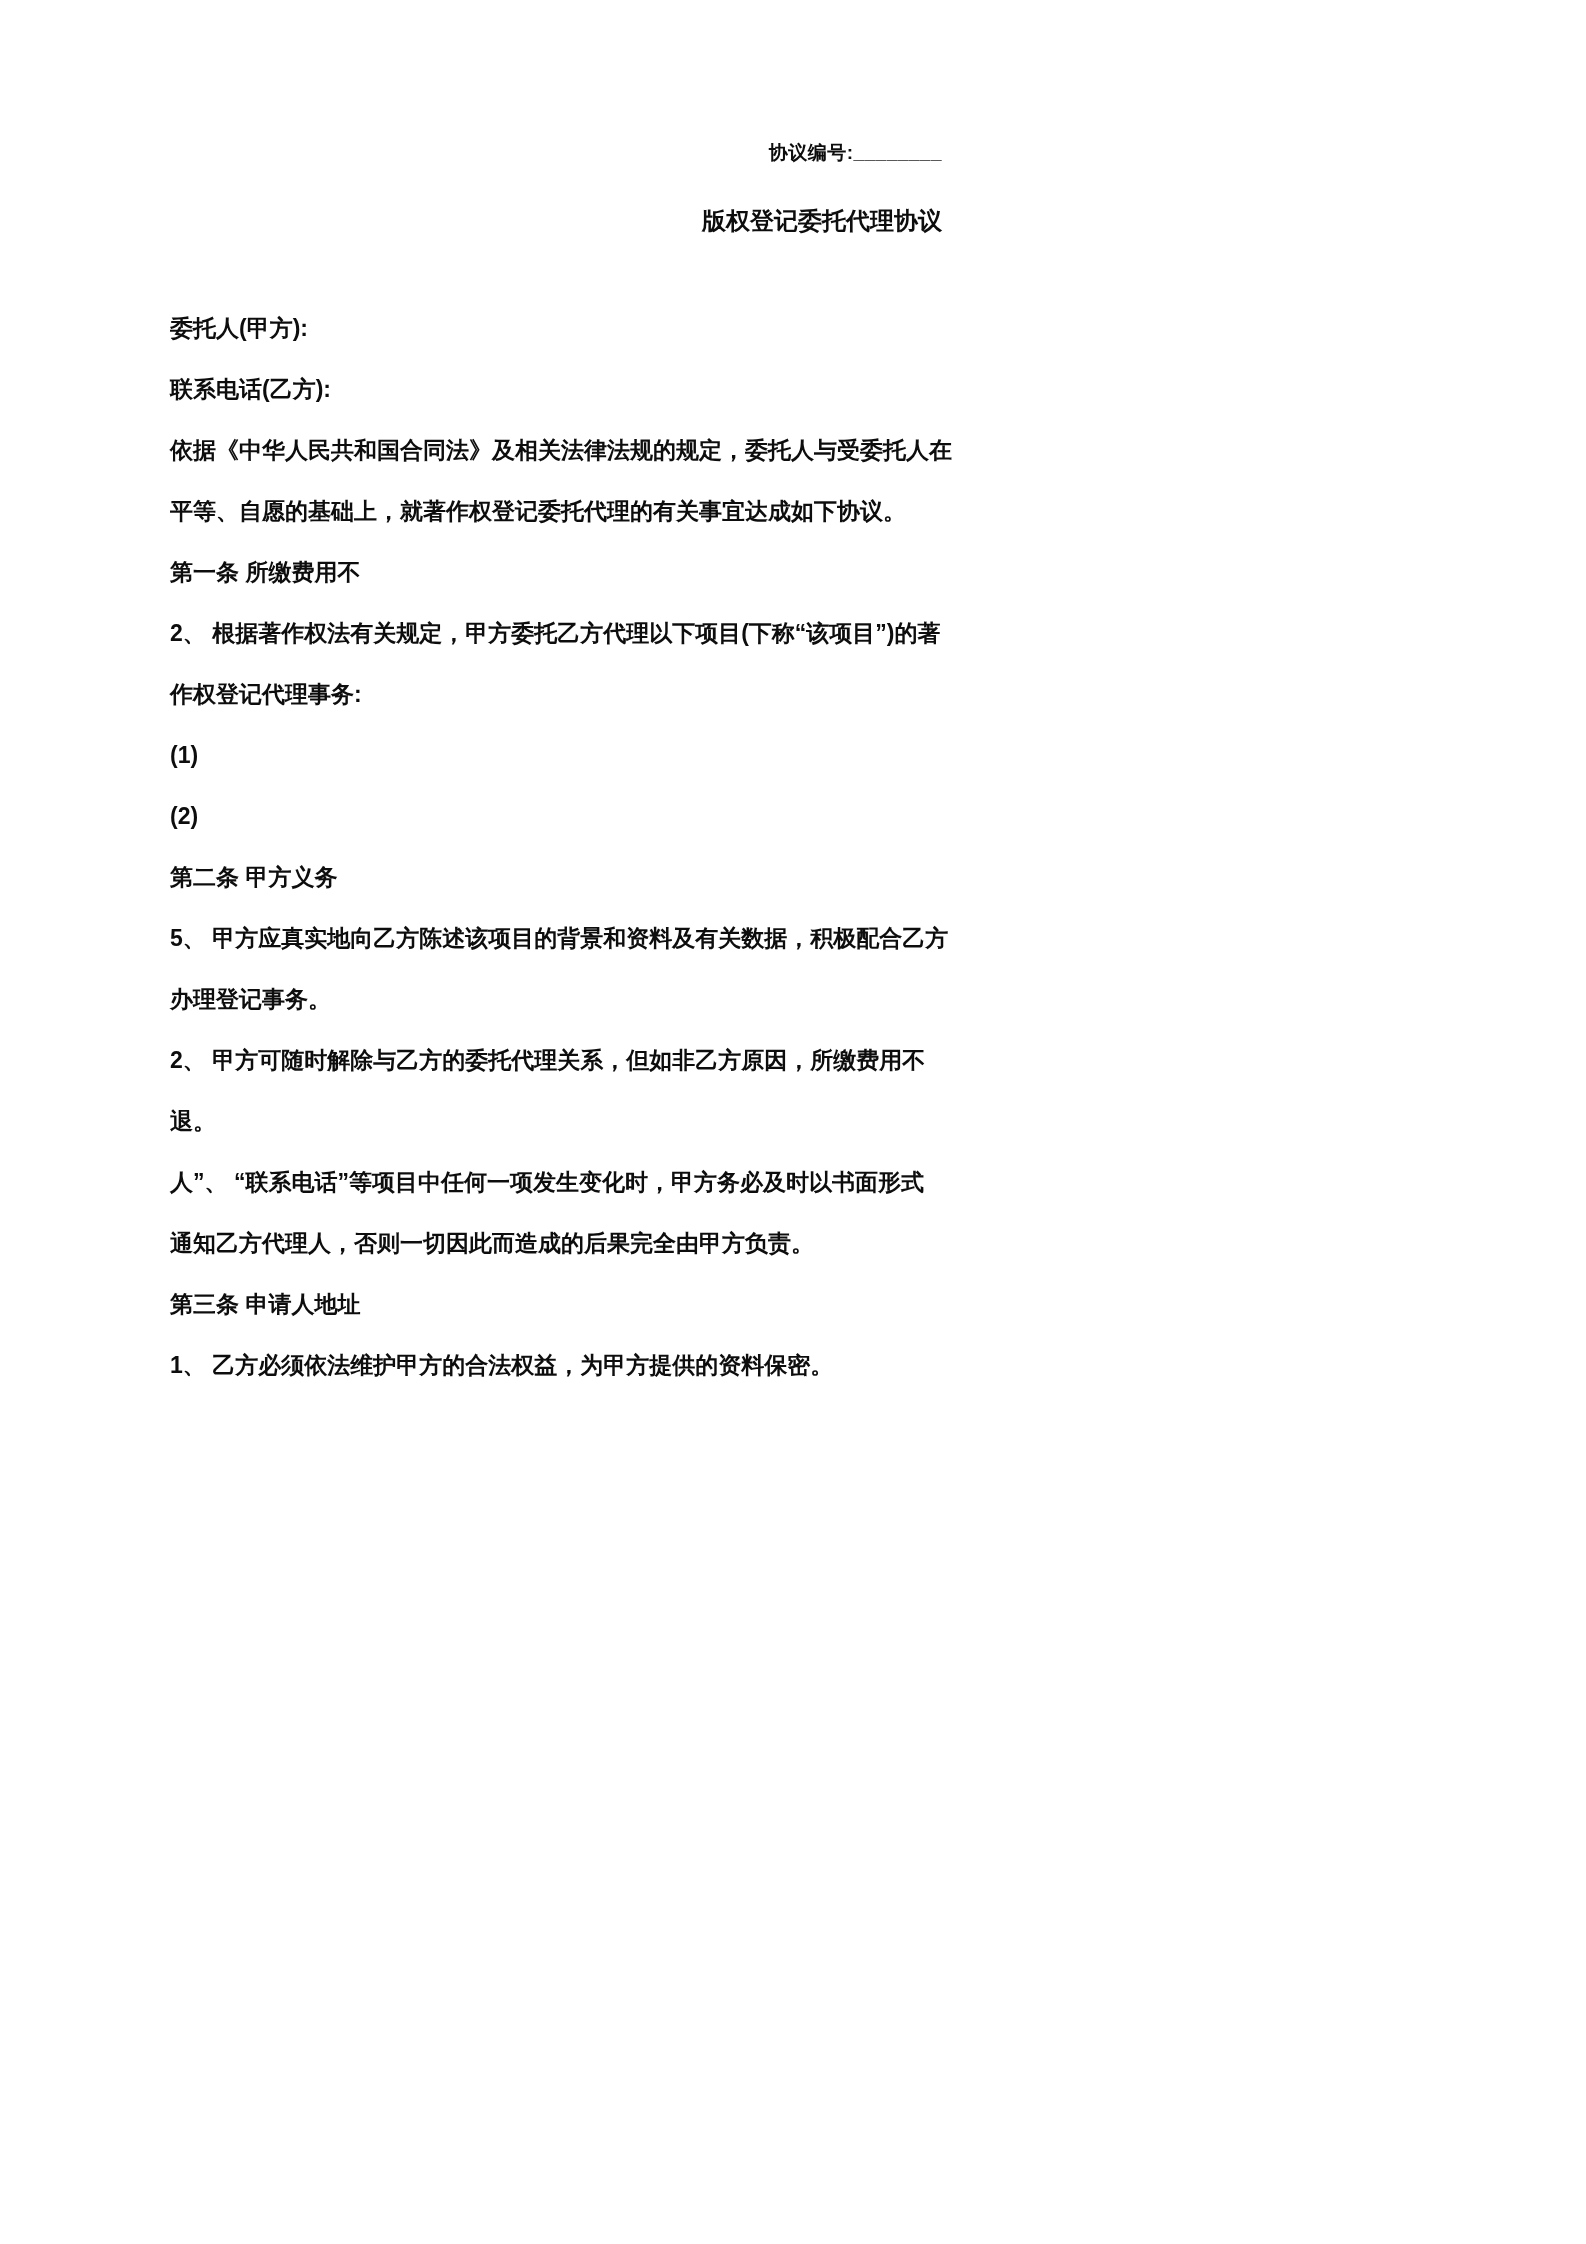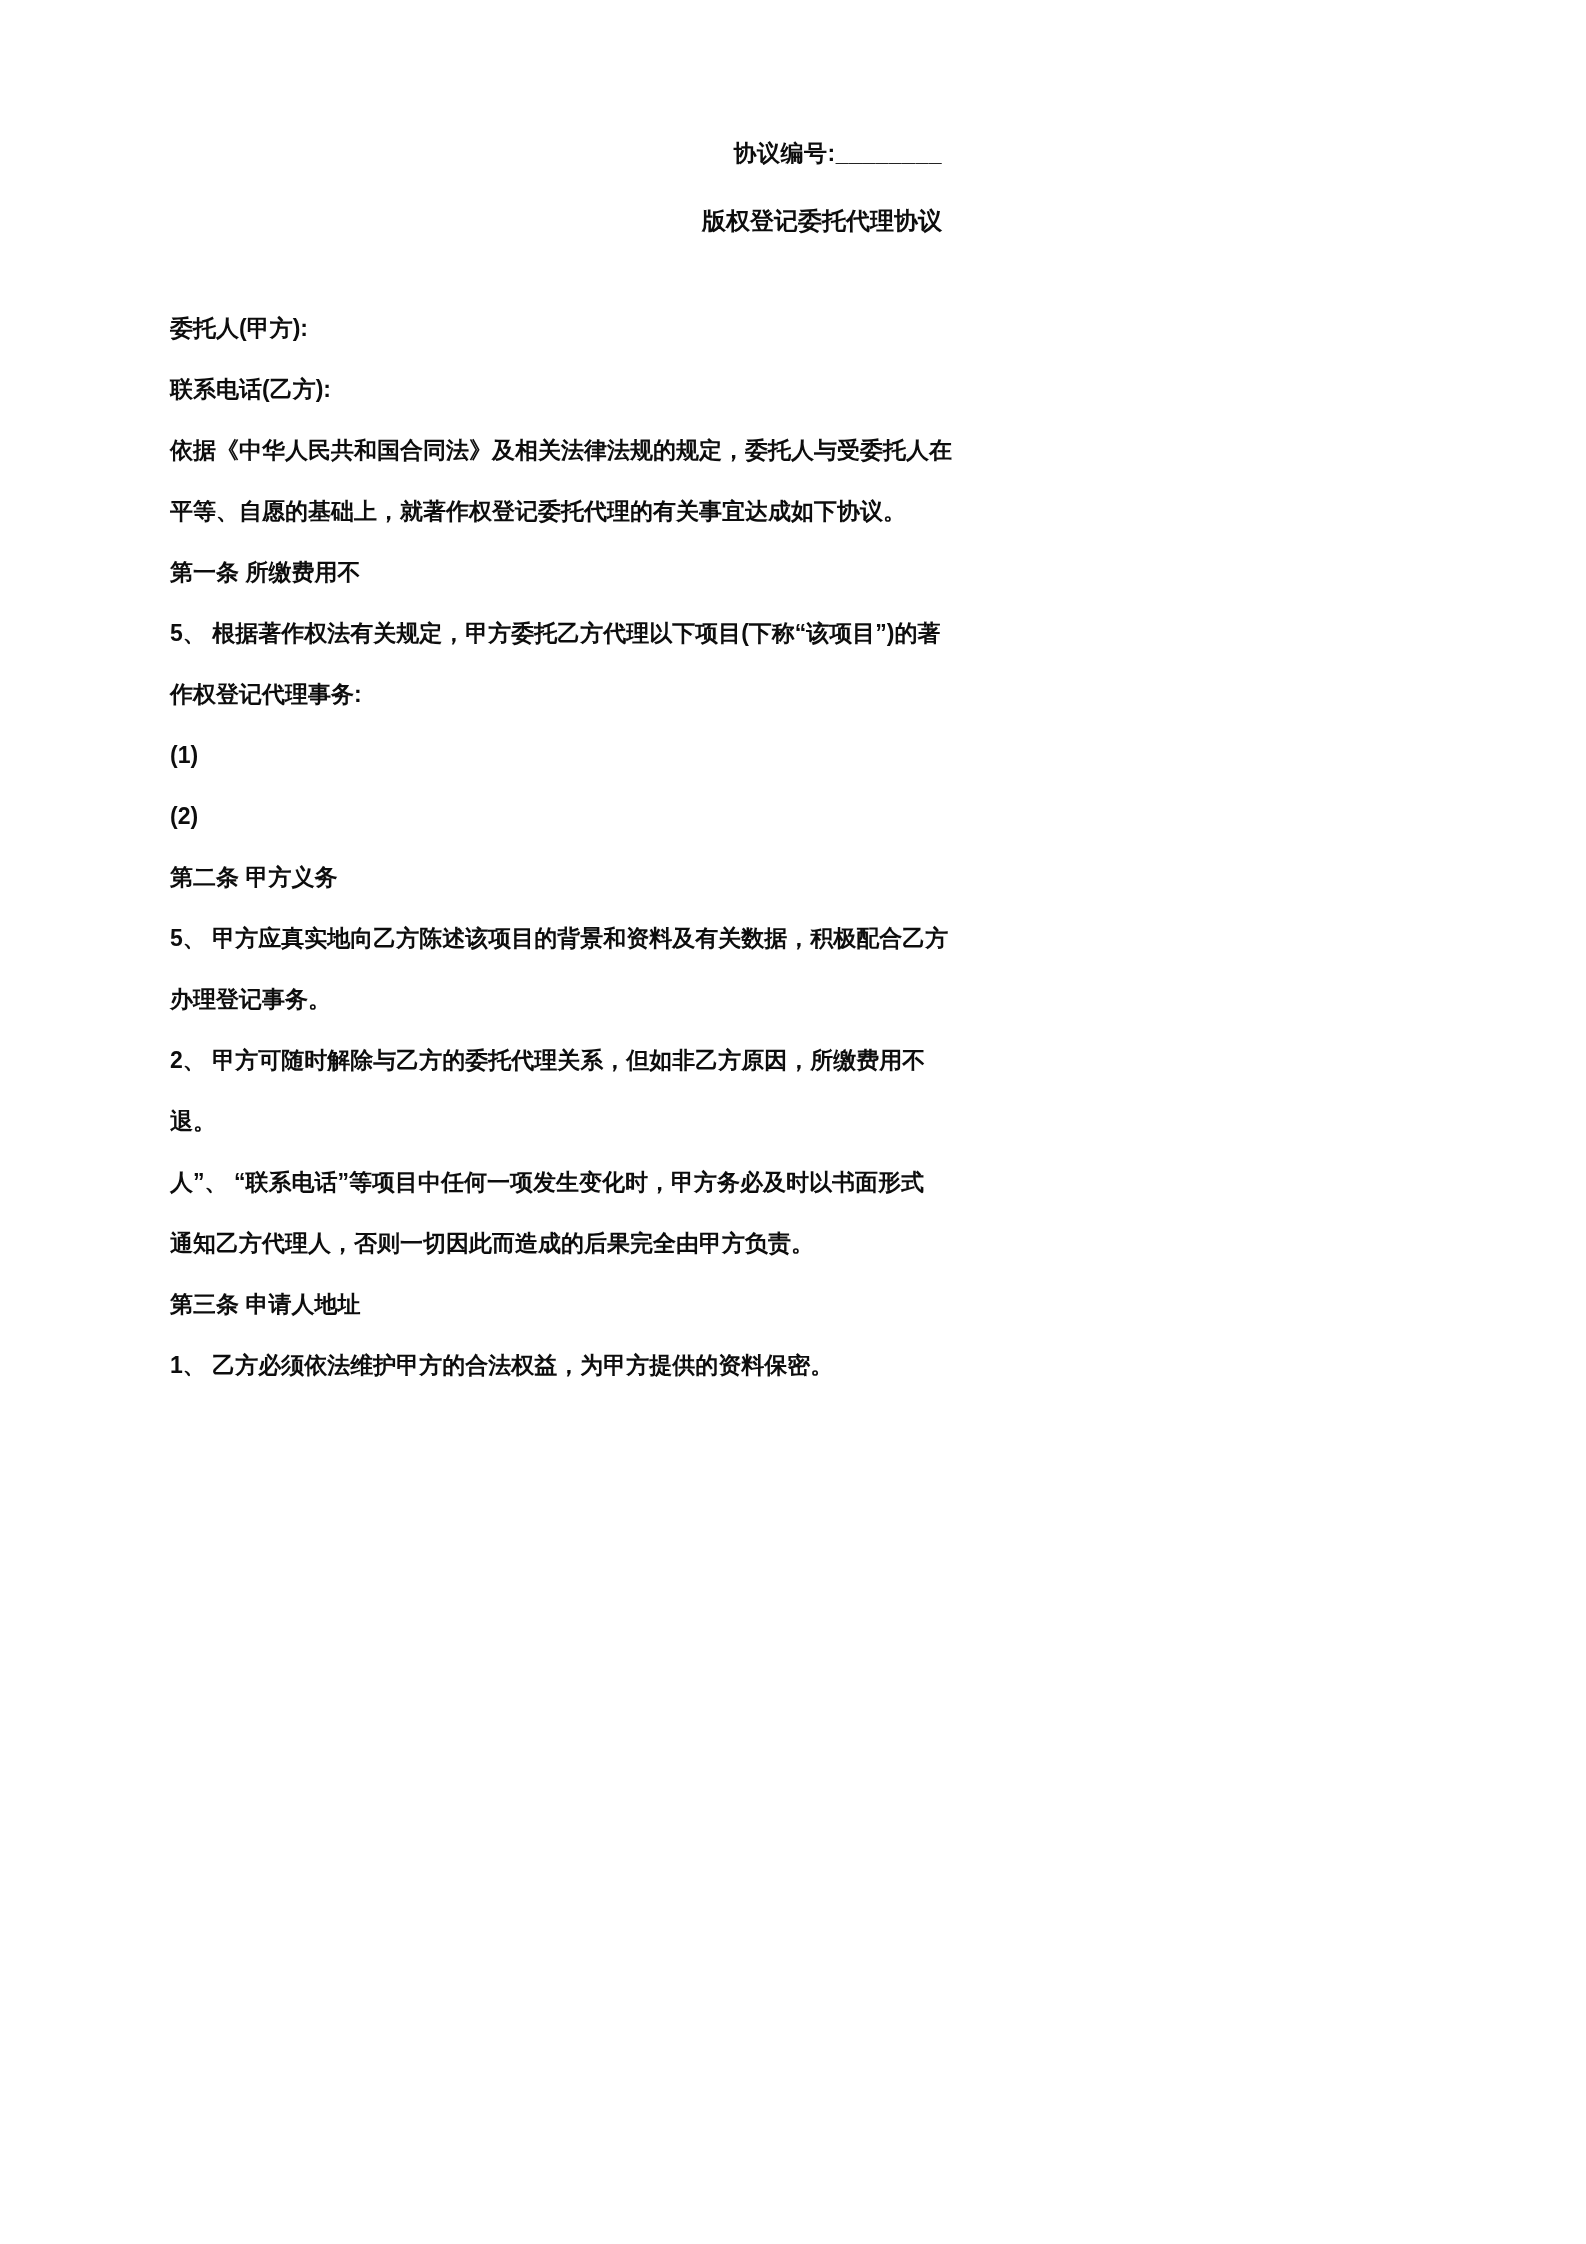--- a/index.html
+++ b/index.html
@@ -19,21 +19,21 @@
     overflow: hidden;
   }
   .content {
     position: absolute;
     left: 170px;
     top: 138px;
     width: 772px;
   }
   .agreement-no {
     text-align: right;
-    font-size: 23px;
+    font-size: 19px;
     font-weight: 700;
     line-height: 30px;
     letter-spacing: 0.5px;
     white-space: nowrap;
   }
   .doc-title {
     margin: 37px 0 0 0;
     text-align: right;
     font-size: 24px;
     font-weight: 700;
@@ -63,21 +63,21 @@
     <div class="agreement-no">协议编号:________</div>
 
     <h1 class="doc-title">版权登记委托代理协议</h1>
 
     <div class="body-block">
       <div class="doc-line">委托人(甲方):</div>
       <div class="doc-line">联系电话(乙方):</div>
       <div class="doc-line">依据《中华人民共和国合同法》及相关法律法规的规定，委托人与受委托人在</div>
       <div class="doc-line">平等、自愿的基础上，就著作权登记委托代理的有关事宜达成如下协议。</div>
       <div class="doc-line section-heading">第一条 所缴费用不</div>
-      <div class="doc-line">5、 根据著作权法有关规定，甲方委托乙方代理以下项目(下称“该项目”)的著</div>
+      <div class="doc-line">2、 根据著作权法有关规定，甲方委托乙方代理以下项目(下称“该项目”)的著</div>
       <div class="doc-line">作权登记代理事务:</div>
       <div class="doc-line">(1)</div>
       <div class="doc-line">(2)</div>
       <div class="doc-line section-heading">第二条 甲方义务</div>
       <div class="doc-line">5、 甲方应真实地向乙方陈述该项目的背景和资料及有关数据，积极配合乙方</div>
       <div class="doc-line">办理登记事务。</div>
       <div class="doc-line">2、 甲方可随时解除与乙方的委托代理关系，但如非乙方原因，所缴费用不</div>
       <div class="doc-line">退。</div>
       <div class="doc-line">人”、 “联系电话”等项目中任何一项发生变化时，甲方务必及时以书面形式</div>
       <div class="doc-line">通知乙方代理人，否则一切因此而造成的后果完全由甲方负责。</div>

